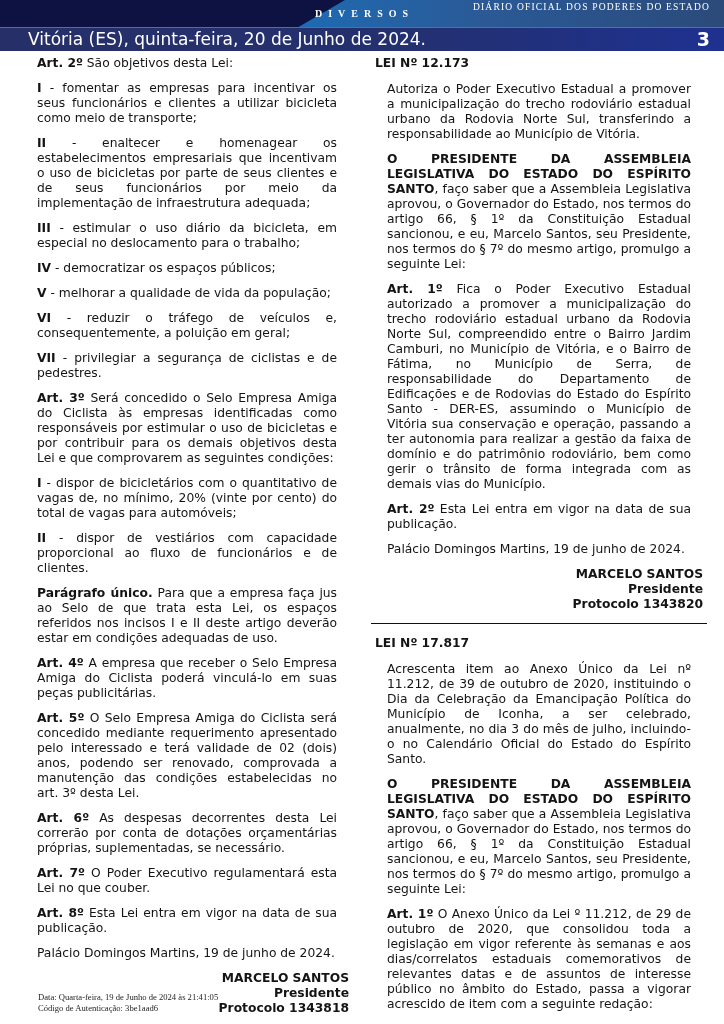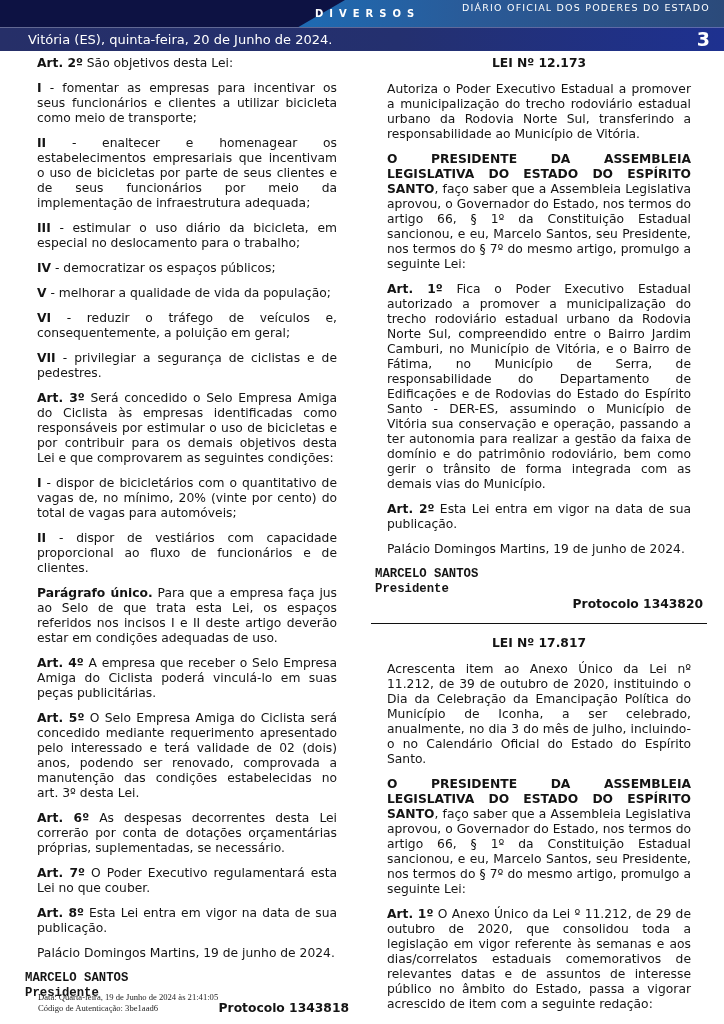--- a/index.html
+++ b/index.html
@@ -4,41 +4,41 @@
 <style>
   html,body{margin:0;padding:0;}
   body{
     width:724px;height:1024px;background:#ffffff;position:relative;overflow:hidden;
     font-family:"DejaVu Sans",sans-serif;font-size:12.3px;line-height:15px;color:#141414;
     -webkit-font-smoothing:antialiased;
   }
   
   .hdr{position:absolute;top:0;left:0;width:724px;height:50px;}
   .band1{position:relative;height:27px;
-    background:linear-gradient(90deg,#14437e 22%,#1e6ab2 42%,#2a5a97 66%,#2b4a7a 100%);}
+    background:linear-gradient(90deg,#14437e 22%,#1e6ab2 42%,#2a5a97 66%,#2b4a7a 100%);font-family:Liberation Serif, serif;}
   .wedge{position:absolute;left:0;top:0;width:345px;height:27px;background:#0d1243;
     clip-path:polygon(0 0,100% 0,86.5% 100%,0 100%);}
   .diversos{position:absolute;left:315px;top:0;height:27px;display:flex;align-items:center;
     color:#fff;font-size:10px;font-weight:bold;letter-spacing:6px;}
   .masthead{position:absolute;right:14px;top:0;height:15px;display:flex;align-items:center;
     color:#fff;font-size:9.5px;letter-spacing:1.2px;}
   .band2{position:relative;height:23px;border-top:1px solid rgba(255,255,255,.28);
     background:linear-gradient(90deg,#262f68 0%,#24306f 55%,#1e3190 100%);}
   .dateline{position:absolute;left:28px;top:0;height:22px;display:flex;align-items:center;
-    color:#fff;font-size:13px;}
+    color:#fff;font-size:17px;}
   .pagenum{position:absolute;right:14px;top:0;height:22px;display:flex;align-items:center;
     color:#fff;font-size:19px;font-weight:bold;}
   
   .col{position:absolute;top:56px;}
   .col-left{left:25px;width:324px;}
   .col-right{left:375px;width:328px;}
   .para{margin:0 12px 10px;text-align:justify;}
   .para b{font-weight:bold;}
-  .para.title{text-align:center;font-weight:bold;margin:0 0 11px;}
-  .para.sig{text-align:left;font-weight:bold;margin:0;font-family:Liberation Mono, monospace;}
+  .para.title{text-align:left;font-weight:bold;margin:0 0 11px;}
+  .para.sig{text-align:right;font-weight:bold;margin:0;}
   .para.protocol{text-align:right;font-weight:bold;margin:0 0 11px;}
   hr.col-rule{border:none;border-top:1.6px solid #101010;margin:3px -4px 12px -4px;}
   
   .footer{position:absolute;left:38px;top:992px;color:#1d1d1d;
     font-family:"Liberation Serif","DejaVu Serif",serif;font-size:8.6px;line-height:10.5px;}
   .footer div{white-space:nowrap;}
 </style>
 </head>
 <body>
 

